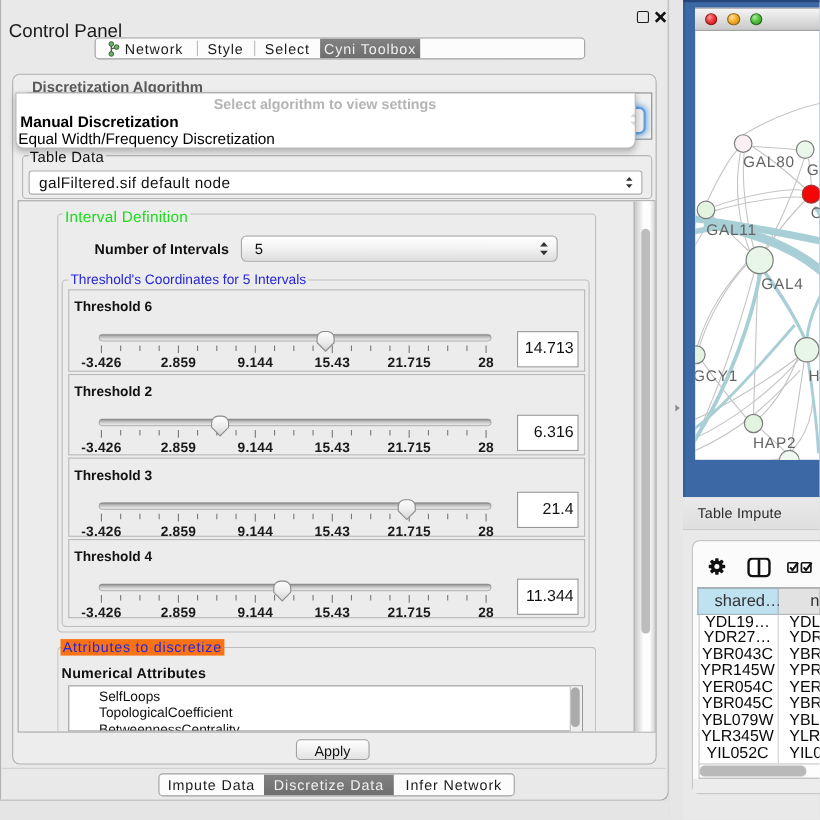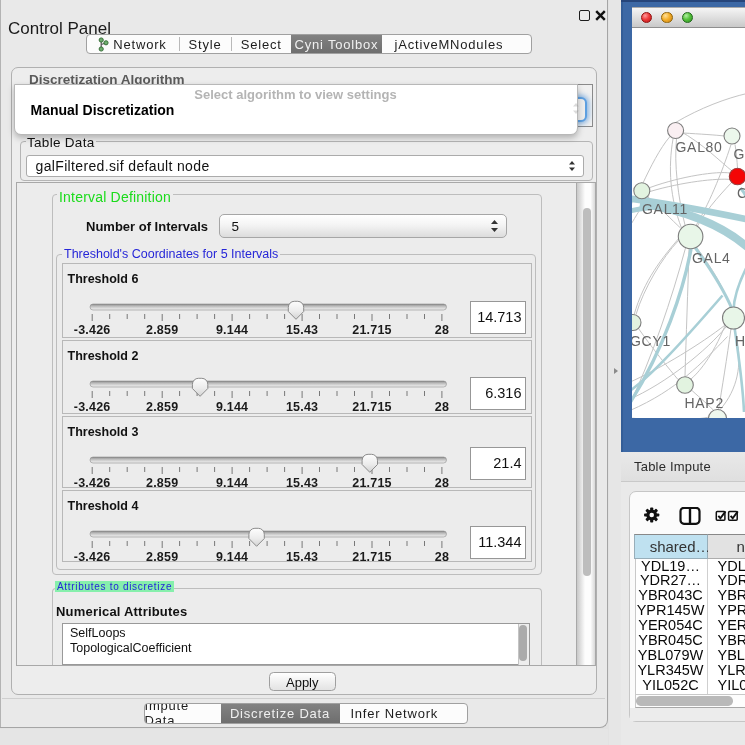--- a/index.html
+++ b/index.html
@@ -22,27 +22,27 @@
 #spane { position:absolute; left:15.5px; top:181.5px; width:580px; height:484.5px; border:1px solid #a8a8a8; background:#ececec; }
 #vsb { position:absolute; left:575.5px; top:182.5px; width:19.5px; height:482.5px; background:linear-gradient(90deg,#c8c8c8,#fdfdfd 45%,#fdfdfd 75%,#d8d8d8); border-left:1px solid #a8a8a8; }
 #vsbthumb { position:absolute; left:582.5px; top:208px; width:8.5px; height:368px; background:#bdbdbd; border-radius:4.5px; }
 .group { position:absolute; border:1px solid #bdbdbd; border-radius:4px; }
 .glab { position:absolute; font-size:12.5px; background:#ececec; padding:0 2px; }
 .blab { position:absolute; font-size:12.5px; font-weight:bold; color:#111; }
 .tbox { position:absolute; left:61.5px; width:470px; border:1px solid #b8b8b8; background:#ececec; }
 .vbox { position:absolute; left:470px; width:55.5px; height:33px; background:#fff; border:1px solid #979797; font-size:14.5px; color:#111; text-align:right; padding:7px 3px 0 0; }
 #nlist { position:absolute; left:62px; top:622.5px; width:467.5px; height:42.5px; background:#fff; border:1px solid #999; overflow:hidden; font-size:12.5px; color:#111; }
 #nlist .li { height:15px; padding-left:7px; }
-#nlist { padding-top:2.5px; }
+#nlist { padding-top:2.5px;padding-left:20px; }
 #lsb { position:absolute; left:517.5px; top:623.5px; width:11px; height:41px; background:#eee; border-left:1px solid #c4c4c4; }
 #lsbthumb { position:absolute; left:519px; top:624.5px; width:8px; height:36px; background:#ababab; border-radius:4px; }
 #applybtn { position:absolute; left:269px; top:672px; width:66.5px; height:18.5px; background:linear-gradient(#ffffff,#f2f2f2 45%,#e3e3e3); border:1px solid #9f9f9f; border-radius:4.5px; font-size:13px; color:#111; text-align:center; padding-top:1.5px; }
 #popup { position:absolute; left:13.5px; top:83.5px; width:564px; height:51px; background:#fff; border:1px solid #b8b8b8; border-radius:0 0 7px 7px; box-shadow:0 3px 6px rgba(0,0,0,0.25); z-index:30; font-size:13px; }
 #popup .r1 { height:17.5px; text-align:center; color:#b4b4b4; font-weight:bold; padding-top:2px; }
-#popup .r2 { height:15.5px; padding-left:16px; font-weight:bold; color:#000; font-size:14px; }
+#popup .r2 { height:15.5px; padding-left:4px; font-weight:bold; color:#000; font-size:14px; }
 #popup .r3 { height:15px; padding-left:2px; color:#000; font-size:14px; }
 #gap { position:absolute; left:609px; top:0; width:11.5px; height:745px; background:#e6e6e6; }
 #bluep { position:absolute; left:620.5px; top:0; width:124.5px; height:451.5px; background:#3c68a5; border-top:2px solid #26457a; box-shadow:inset 2px 0 0 #335d97; }
 #netwin { position:absolute; left:632px; top:6.5px; width:113px; height:411.5px; background:#fff; }
 #nettb { position:absolute; left:632px; top:6.5px; width:113px; height:21px; background:linear-gradient(#f5f5f5,#c9c9c9); border-bottom:1px solid #8f8f8f; border-top:1px solid #a9a9a9; }
 .orb { position:absolute; top:11.5px; width:11.5px; height:11.5px; border-radius:50%; }
 #tpband { position:absolute; left:620.5px; top:451.5px; width:124.5px; height:30.5px; background:linear-gradient(#e9e9e9,#dfdfdf); border-bottom:1px solid #c9c9c9; font-size:13px; letter-spacing:0.2px; color:#2b2b2b; padding:7.5px 0 0 13.5px; }
 #rbot { position:absolute; left:620.5px; top:481.5px; width:124.5px; height:263.5px; background:#e9e9e9; }
 #tctr { position:absolute; left:628.5px; top:490.5px; width:130px; height:231.5px; background:#fbfbfb; border:1px solid #c6c6c6; border-radius:7px; }
 .hc1 { position:absolute; left:633.5px; top:534px; width:74px; height:24.5px; background:#bfe1f0; border:1px solid #98aeb9; border-top-color:#888; font-size:15px; color:#333; text-align:right; padding:3px 0 0 0; }
@@ -73,21 +73,20 @@
         <line x1="3.2" y1="7.5" x2="7.8" y2="6" stroke="#555" stroke-width="1.2"></line>
         <circle cx="3.2" cy="3" r="2.1" fill="#6fae6f" stroke="#2e662e" stroke-width="0.9"></circle>
         <circle cx="8" cy="5.8" r="2.1" fill="#6fae6f" stroke="#2e662e" stroke-width="0.9"></circle>
         <circle cx="3.2" cy="12" r="2.1" fill="#6fae6f" stroke="#2e662e" stroke-width="0.9"></circle>
       </svg>Network</div>
   <div class="tdiv"></div>
   <div class="tseg" style="width:51px">Style</div>
   <div class="tdiv"></div>
   <div class="tseg" style="width:59.5px">Select</div>
   <div class="tseg sel" style="width:91px">Cyni Toolbox</div>
-  <div class="tseg" style="width:134px">jActiveMNodules</div>
 </div>
 <div id="panelA"></div>
 <div class="abs" style="left:2px;top:697.5px;width:603px;height:1px;background:#cfcfcf"></div>
 <div id="disalg">Discretization Algorithm</div>
 <div class="abs" style="left:25px;top:84px;width:567.5px;height:42.5px;background:#f0f0f0;border:1px solid #8a8a8a"></div>
 <div class="abs" style="left:571px;top:96.5px;width:15.5px;height:25px;border-radius:6px;border:2px solid #5d9fe0;background:#ededed;box-shadow:0 0 5px 2px rgba(74,144,217,0.6)"></div>
 <div class="abs" style="left:578px;top:83.5px;width:0.1px;height:0.1px"></div>
 <div id="tdgroup"></div><div id="tdlab">Table Data</div>
 <div class="combo" style="left:25.5px;top:155px;width:558px;height:21.5px;border-radius:3px;padding:2px 0 0 9px;font-size:14px;letter-spacing:0.35px">galFiltered.sif default node
   <svg class="cArr" width="8" height="12" viewBox="0 0 8 12">
@@ -260,37 +259,39 @@
     <text x="170.1" y="71" text-anchor="middle" font-size="12.5" font-weight="bold" letter-spacing="0.2" fill="#1a1a1a">9.144</text>
     <text x="240.1" y="71" text-anchor="middle" font-size="12.5" font-weight="bold" letter-spacing="0.2" fill="#1a1a1a">15.43</text>
     <text x="310.0" y="71" text-anchor="middle" font-size="12.5" font-weight="bold" letter-spacing="0.2" fill="#1a1a1a">21.715</text>
     <text x="379.9" y="71" text-anchor="middle" font-size="12.5" font-weight="bold" letter-spacing="0.2" fill="#1a1a1a">28</text>
     <g transform="translate(186.1,37.5)">
       <path d="M0.8,6.8 A6,6 0 0 1 6.8,0.8 L10.2,0.8 A6,6 0 0 1 16.2,6.8 L16.2,11 L8.5,18.8 L0.8,11 Z" fill="url(#thg)" stroke="#8b8b8b" stroke-width="1"></path>
     </g>
   </svg>
 <div class="vbox" style="top:525.5px">11.344</div>
 <div class="group" style="left:52px;top:587.5px;width:490px;height:77.5px;border-radius:4px 4px 0 0;border-bottom:none"></div>
-<div class="glab" style="left:55px;top:580.5px;color:#2626d8;background:#86efac;font-size:10px;letter-spacing:0.7px">Attributes to discretize</div>
+<div class="glab" style="left:55px;top:580.5px;color:#2626d8;background:#f97316;font-size:13px;letter-spacing:0.7px">Attributes to discretize</div>
 <div class="blab" style="left:56px;top:604px;font-size:13px;letter-spacing:0.2px">Numerical Attributes</div>
 <div id="nlist">
     <div class="li">SelfLoops</div>
     <div class="li">TopologicalCoefficient</div>
+    <div class="li">BetweennessCentrality</div>
   </div>
 <div id="lsb"></div><div id="lsbthumb"></div>
 <div id="vsb"></div><div id="vsbthumb"></div>
 <div id="applybtn">Apply</div>
 <div class="tabbar" style="left:143.5px;top:702.5px;width:324.5px;height:21.5px">
-  <div class="tseg" style="width:76px">Impute Data</div>
+  <div class="tseg" style="width:96px">Impute Data</div>
   <div class="tseg sel" style="width:119px">Discretize Data</div>
   <div class="tseg" style="width:109.5px">Infer Network</div>
 </div>
 <div id="popup">
   <div class="r1">Select algorithm to view settings</div>
   <div class="r2">Manual Discretization</div>
+  <div class="r3">Equal Width/Frequency Discretization</div>
 </div>
 <svg class="abs" style="left:571.5px;top:102px;z-index:40;opacity:0.35" width="8" height="13" viewBox="0 0 8 13">
     <path d="M1,4.6 L4,1 L7,4.6 Z" fill="#999"></path>
     <path d="M1,8.4 L4,12 L7,8.4 Z" fill="#999"></path>
   </svg>
 <div id="gap"></div>
 <div id="splitarrow"></div>
 <div id="bluep"></div>
 <div id="netwin"></div>
 <svg class="abs" style="left:632px;top:27.5px" width="113" height="390.5" viewBox="0 0 113 390.5">

